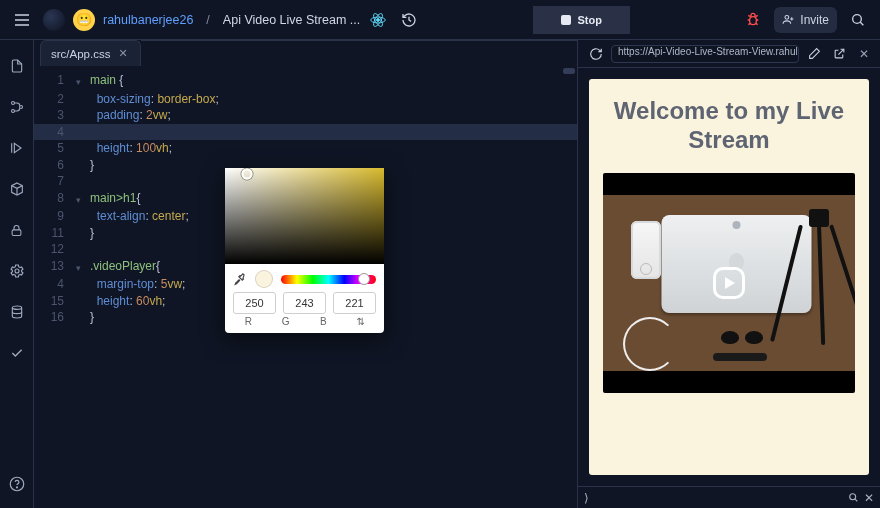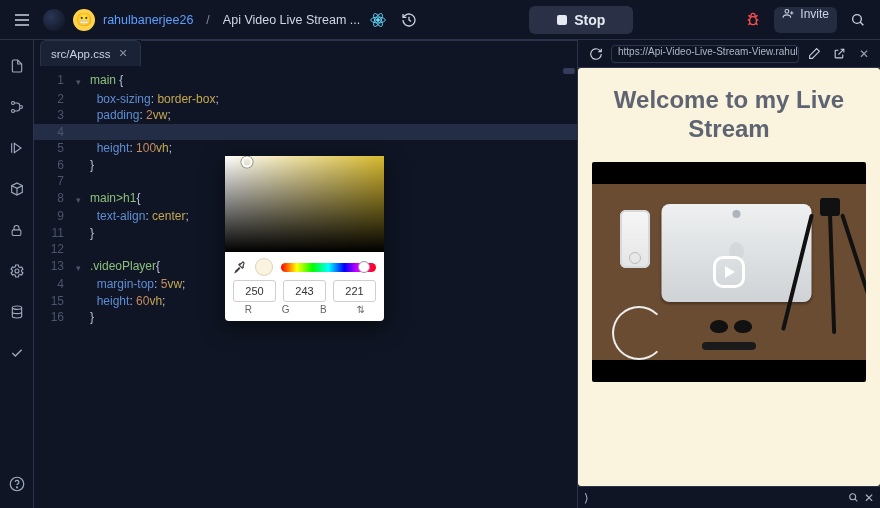--- a/index.html
+++ b/index.html
@@ -14,24 +14,24 @@
   
   .topbar{display:flex;align-items:center;height:40px;padding:0 9px;gap:8px;border-bottom:1px solid var(--border)}
   .icnbtn{width:26px;height:26px;display:flex;align-items:center;justify-content:center;border-radius:6px;color:#c9d0df}
   .logoimg{width:22px;height:22px;border-radius:50%;background:radial-gradient(circle at 35% 35%,#2b3654,#0c1220)}
   .avatar{width:22px;height:22px;border-radius:50%;background:#ffd24a;display:flex;align-items:center;justify-content:center;font-size:13px}
   .crumb{color:#5f9fff;font-size:12.5px}
   .crumb.sep{color:var(--muted);padding:0 5px}
   .crumb.proj{color:#cfd6e4;white-space:nowrap;overflow:hidden;text-overflow:ellipsis;max-width:180px;display:inline-block}
   .reacticn{color:#61dafb;width:20px;height:20px;display:flex;align-items:center;justify-content:center}
   .spacer{flex:1}
-  .btnStop{display:flex;align-items:center;height:28px;padding:0 28px;border-radius:6px;background:#2a3146;color:#e6e9f2;gap:7px;font-weight:600;font-size:14px}
+  .btnStop{display:flex;align-items:center;height:28px;padding:0 28px;border-radius:0;background:#2a3146;color:#e6e9f2;gap:7px;font-weight:600;font-size:11px}
   .stopSq{width:10px;height:10px;background:#e6e9f2;border-radius:2px}
   .bugicon{color:#ff4d4d}
-  .invite{display:flex;height:26px;padding:0 8px;border-radius:6px;background:#242c42;color:#cbd3e4;gap:5px;font-size:12px}
+  .invite{display:flex;align-items:center;height:26px;padding:0 8px;border-radius:6px;background:#242c42;color:#cbd3e4;gap:5px;font-size:12px}
   
   .workspace{display:flex;height:468px}
   .rail{width:34px;display:flex;flex-direction:column;align-items:center;padding-top:14px;gap:17px;border-right:1px solid var(--border)}
   .rail .icnbtn{width:24px;height:24px;color:#9fa9bf}
   .railBottom{margin-top:auto;margin-bottom:12px}
   
   .editorCol{flex:1;position:relative;background:var(--bg);display:flex;flex-direction:column;border-right:1px solid var(--border)}
   .tabs{height:28px;display:flex;align-items:flex-start}
   .tab{height:26px;display:flex;align-items:center;padding:0 12px 0 10px;background:#1a2236;border:1px solid var(--border);border-bottom:none;border-radius:6px 6px 0 0;font-size:11.5px;margin-left:6px;gap:8px;color:#cbd2e2}
   .tab .x{color:#8b93a9;font-size:11px}
@@ -41,41 +41,41 @@
   .codeLine{display:flex}
   .ln{width:42px;text-align:right;color:#4b556e;padding-right:12px;user-select:none}
   .gut{width:14px;color:#4b556e;font-size:9px;padding-top:2px}
   .codeLine.hl{background:var(--line-hl)}
   .tok-sel{color:var(--tok-sel)} .tok-kw{color:var(--tok-kw)} .tok-num{color:var(--tok-num)} .tok-id{color:var(--tok-id)}
   .tok-pun{color:#b9c1d4}.tok-txt{color:#bfc7d9}
   .codeTxt{white-space:pre}
   .swatch{display:inline-block;width:26px;height:12px;border-radius:2px;background:var(--swatch);outline:1px solid #aaa;vertical-align:-1px;margin:0 1px}
   .swatch.gray{background:#5e6472}
   
-  .picker{position:absolute;top:116px;left:191px;width:159px;background:#fff;border-radius:4px;box-shadow:0 6px 22px rgba(0,0,0,.55);padding-bottom:6px;color:#333}
+  .picker{position:absolute;top:128px;left:191px;width:159px;background:#fff;border-radius:4px;box-shadow:0 6px 22px rgba(0,0,0,.55);padding-bottom:6px;color:#333}
   .pickArea{height:96px;background:
     linear-gradient(to bottom,rgba(0,0,0,0) 0%,#000 100%),
     linear-gradient(to right,#fff 0%,#d7b92e 100%);position:relative}
   .pickHandle{position:absolute;width:11px;height:11px;border:2px solid #fff;border-radius:50%;box-shadow:0 0 0 1px #0006;top:6px;left:22px;transform:translate(-50%,-50%)}
   .pickMid{display:flex;align-items:center;padding:6px 8px 4px;gap:8px}
   .eyedrop{width:14px;height:14px;color:#444}
   .curSwatch{width:18px;height:18px;border-radius:50%;background:var(--swatch);box-shadow:inset 0 0 0 1px #0002}
   .sliders{flex:1;display:flex;flex-direction:column;gap:5px}
   .hue{height:9px;border-radius:5px;background:linear-gradient(to right,red,#ff0,#0f0,#0ff,#00f,#f0f,red);position:relative}
   .hue .hh{position:absolute;right:6px;top:-2px;width:12px;height:12px;border-radius:50%;background:#fff;border:1px solid #999;box-shadow:0 0 0 2px #fff inset}
   .rgbRow{display:flex;gap:7px;padding:0 8px}
   .rgbBox{flex:1;border:1px solid #cfcfcf;border-radius:3px;height:22px;display:flex;align-items:center;justify-content:center;font-size:11px;background:#fff}
   .rgbLbl{display:flex;padding:2px 8px 0;gap:7px;font-size:10px;color:#666}
   .rgbLbl span{flex:1;text-align:center}
   .chev{width:14px;text-align:center}
   
   .browserCol{width:302px;display:flex;flex-direction:column;background:var(--bg)}
   .urlbar{height:28px;display:flex;align-items:center;gap:5px;padding:0 6px 0 8px;border-bottom:1px solid var(--border)}
   .urlinput{flex:1;height:18px;border-radius:4px;background:#0e1422;border:1px solid #2d374f;color:#aeb7ca;font-size:10px;padding:0 6px;overflow:hidden;white-space:nowrap}
-  .page{flex:1;background:var(--swatch);display:flex;flex-direction:column;align-items:center;padding:18px 14px 12px;overflow:hidden;margin:0;border-radius:3px}
+  .page{flex:1;background:var(--swatch);display:flex;flex-direction:column;align-items:center;padding:18px 14px 12px;overflow:hidden;margin:11px;border-radius:3px}
   .pageTitle{color:#5e6472;font-weight:800;font-size:24px;text-align:center;line-height:1.2}
   .video{width:100%;height:220px;margin-top:18px;background:#000;position:relative;border-radius:2px;overflow:hidden}
   .videoDesk{position:absolute;inset:22px 0 22px 0;background:
     linear-gradient(#6a4c32,#6a4c32);} 
   .laptop{position:absolute;left:50%;top:42px;transform:translateX(-45%);width:150px;height:98px;border-radius:8px;background:linear-gradient(#eef0f1,#cfd3d6);box-shadow:0 2px 3px #0005}
   .laptop:before{content:"";position:absolute;left:50%;top:6px;transform:translateX(-50%);width:8px;height:8px;border-radius:50%;background:#aeb4bb}
   .apple{position:absolute;left:50%;top:48%;transform:translate(-50%,-50%);width:15px;height:18px;border-radius:50% 50% 48% 48%;background:#d4d8db}
   .phone{position:absolute;left:28px;top:48px;width:30px;height:58px;border-radius:6px;background:linear-gradient(#f6f6f6,#e5e5e5);box-shadow:0 0 0 2px #d7dadd inset}
   .phone:after{content:"";position:absolute;left:50%;bottom:4px;transform:translateX(-50%);width:10px;height:10px;border-radius:50%;border:1px solid #bbb}
   .tripod{position:absolute;right:12px;top:36px;width:54px;height:150px}

